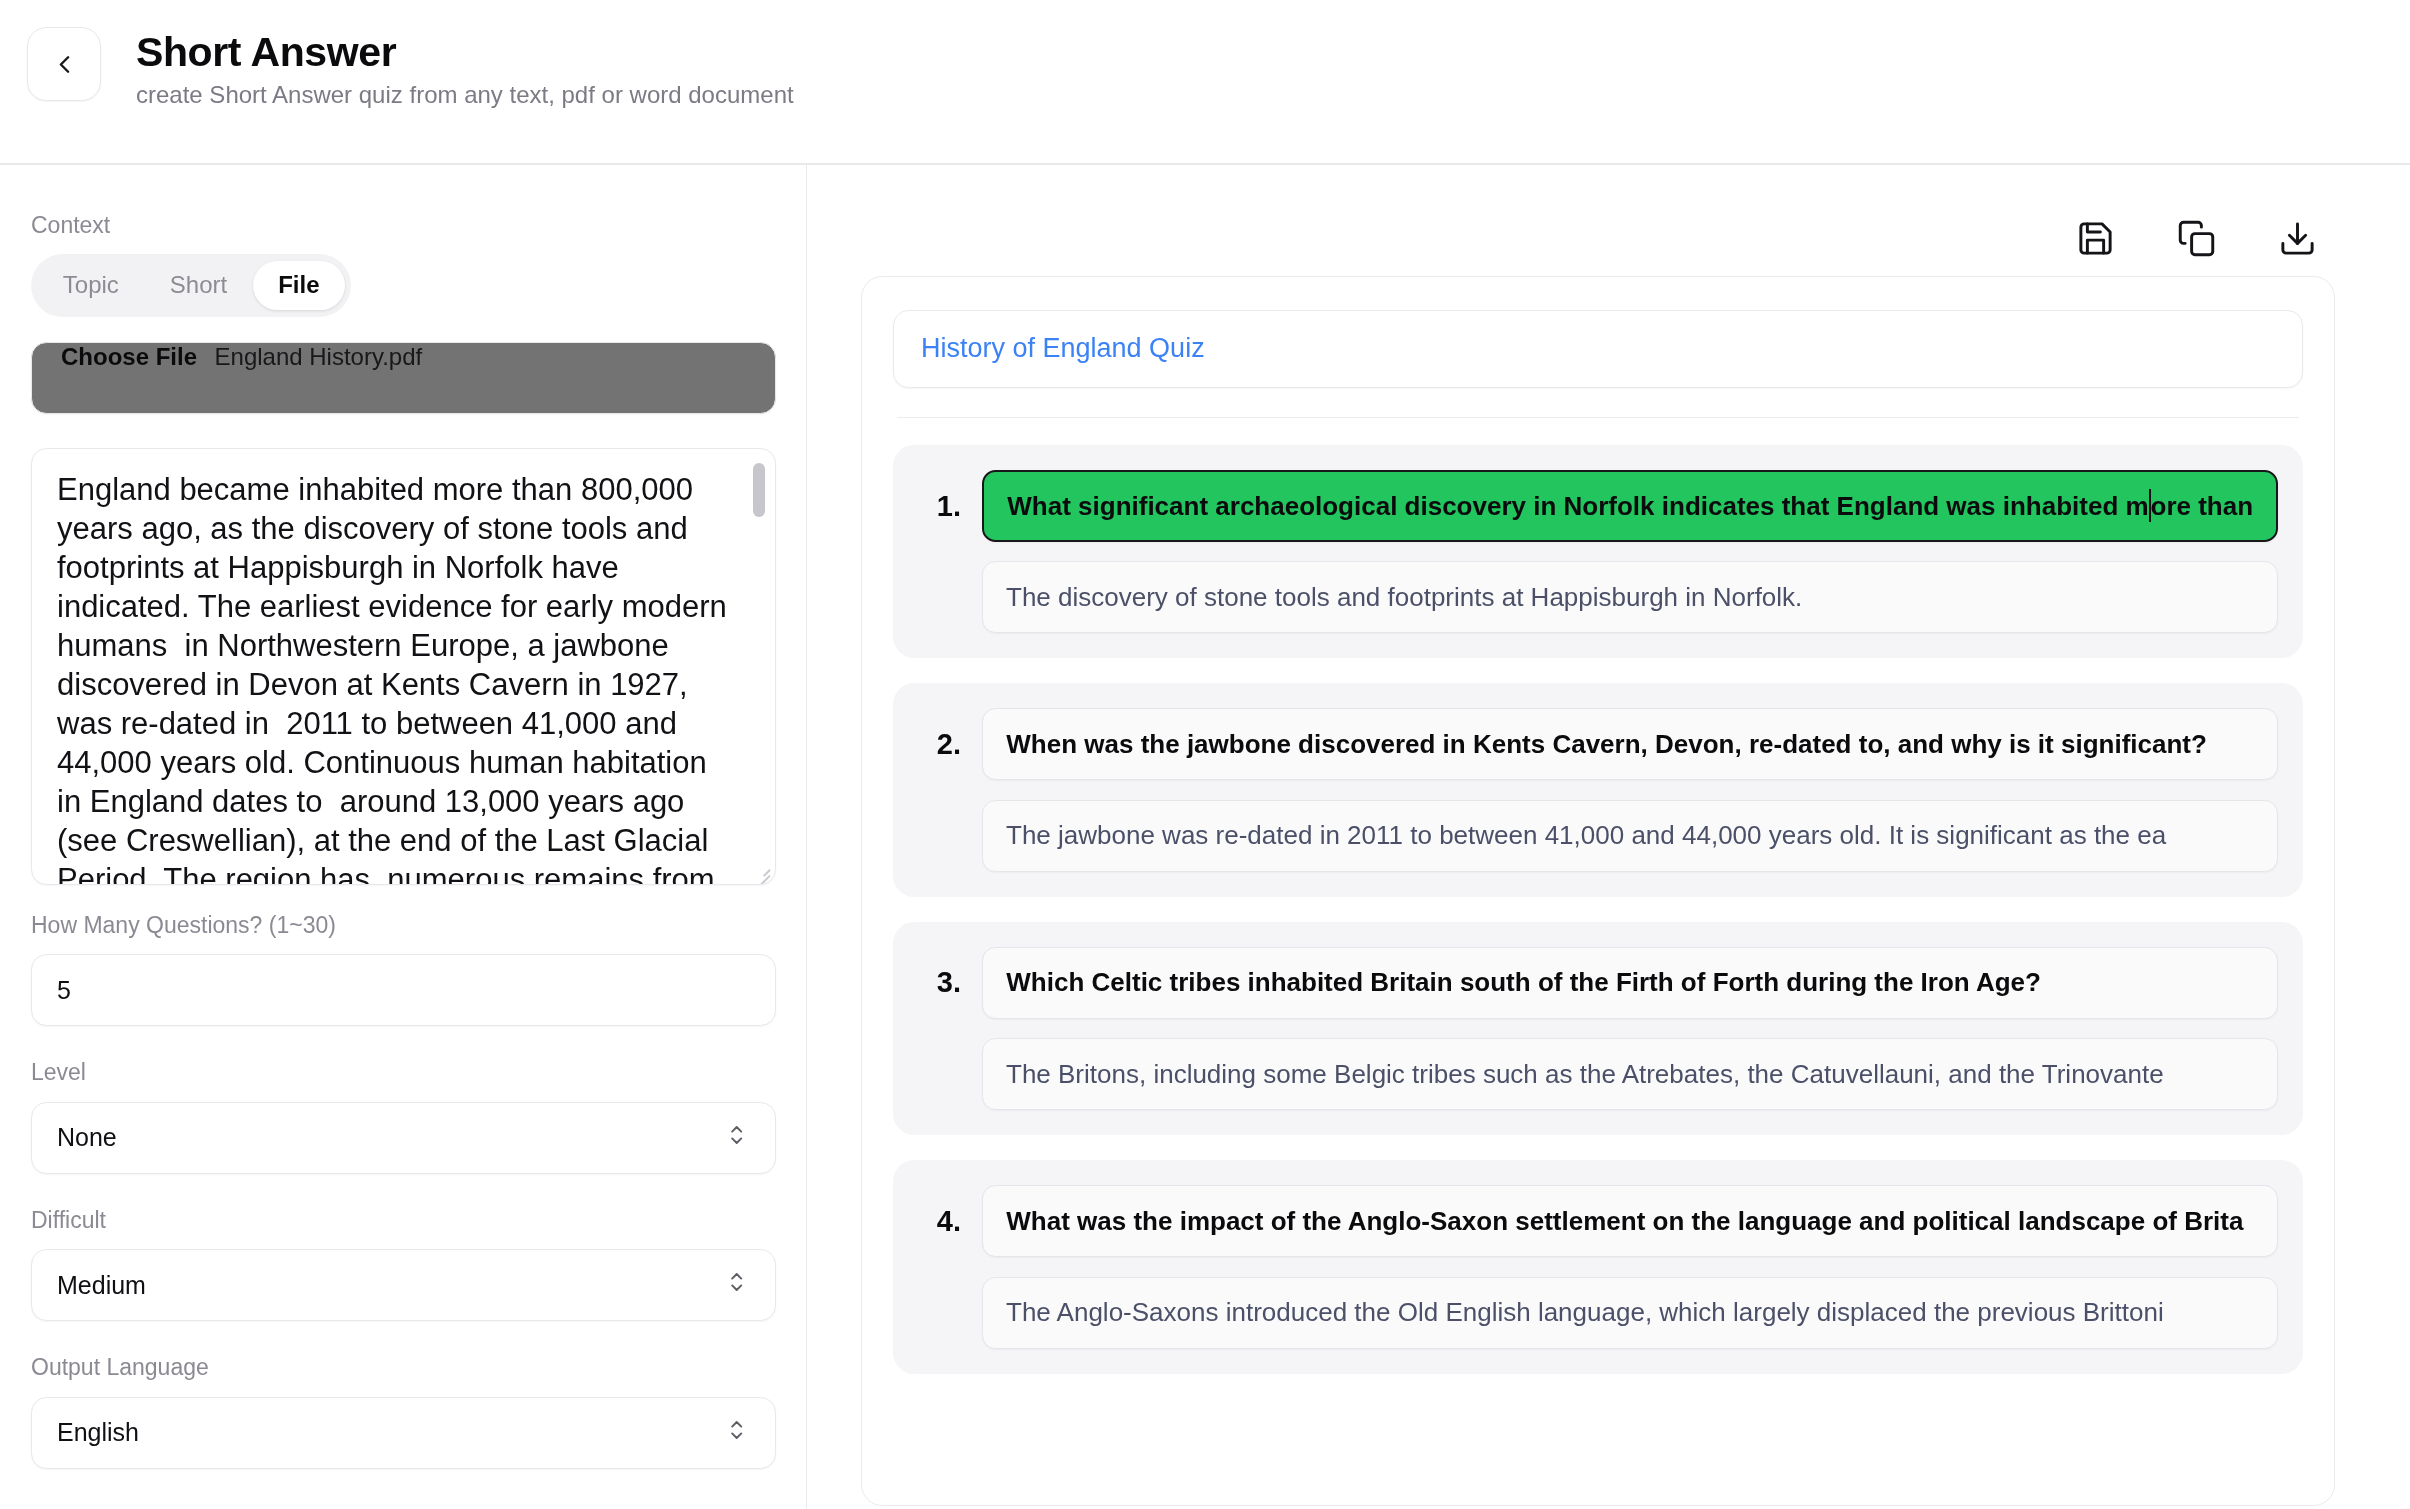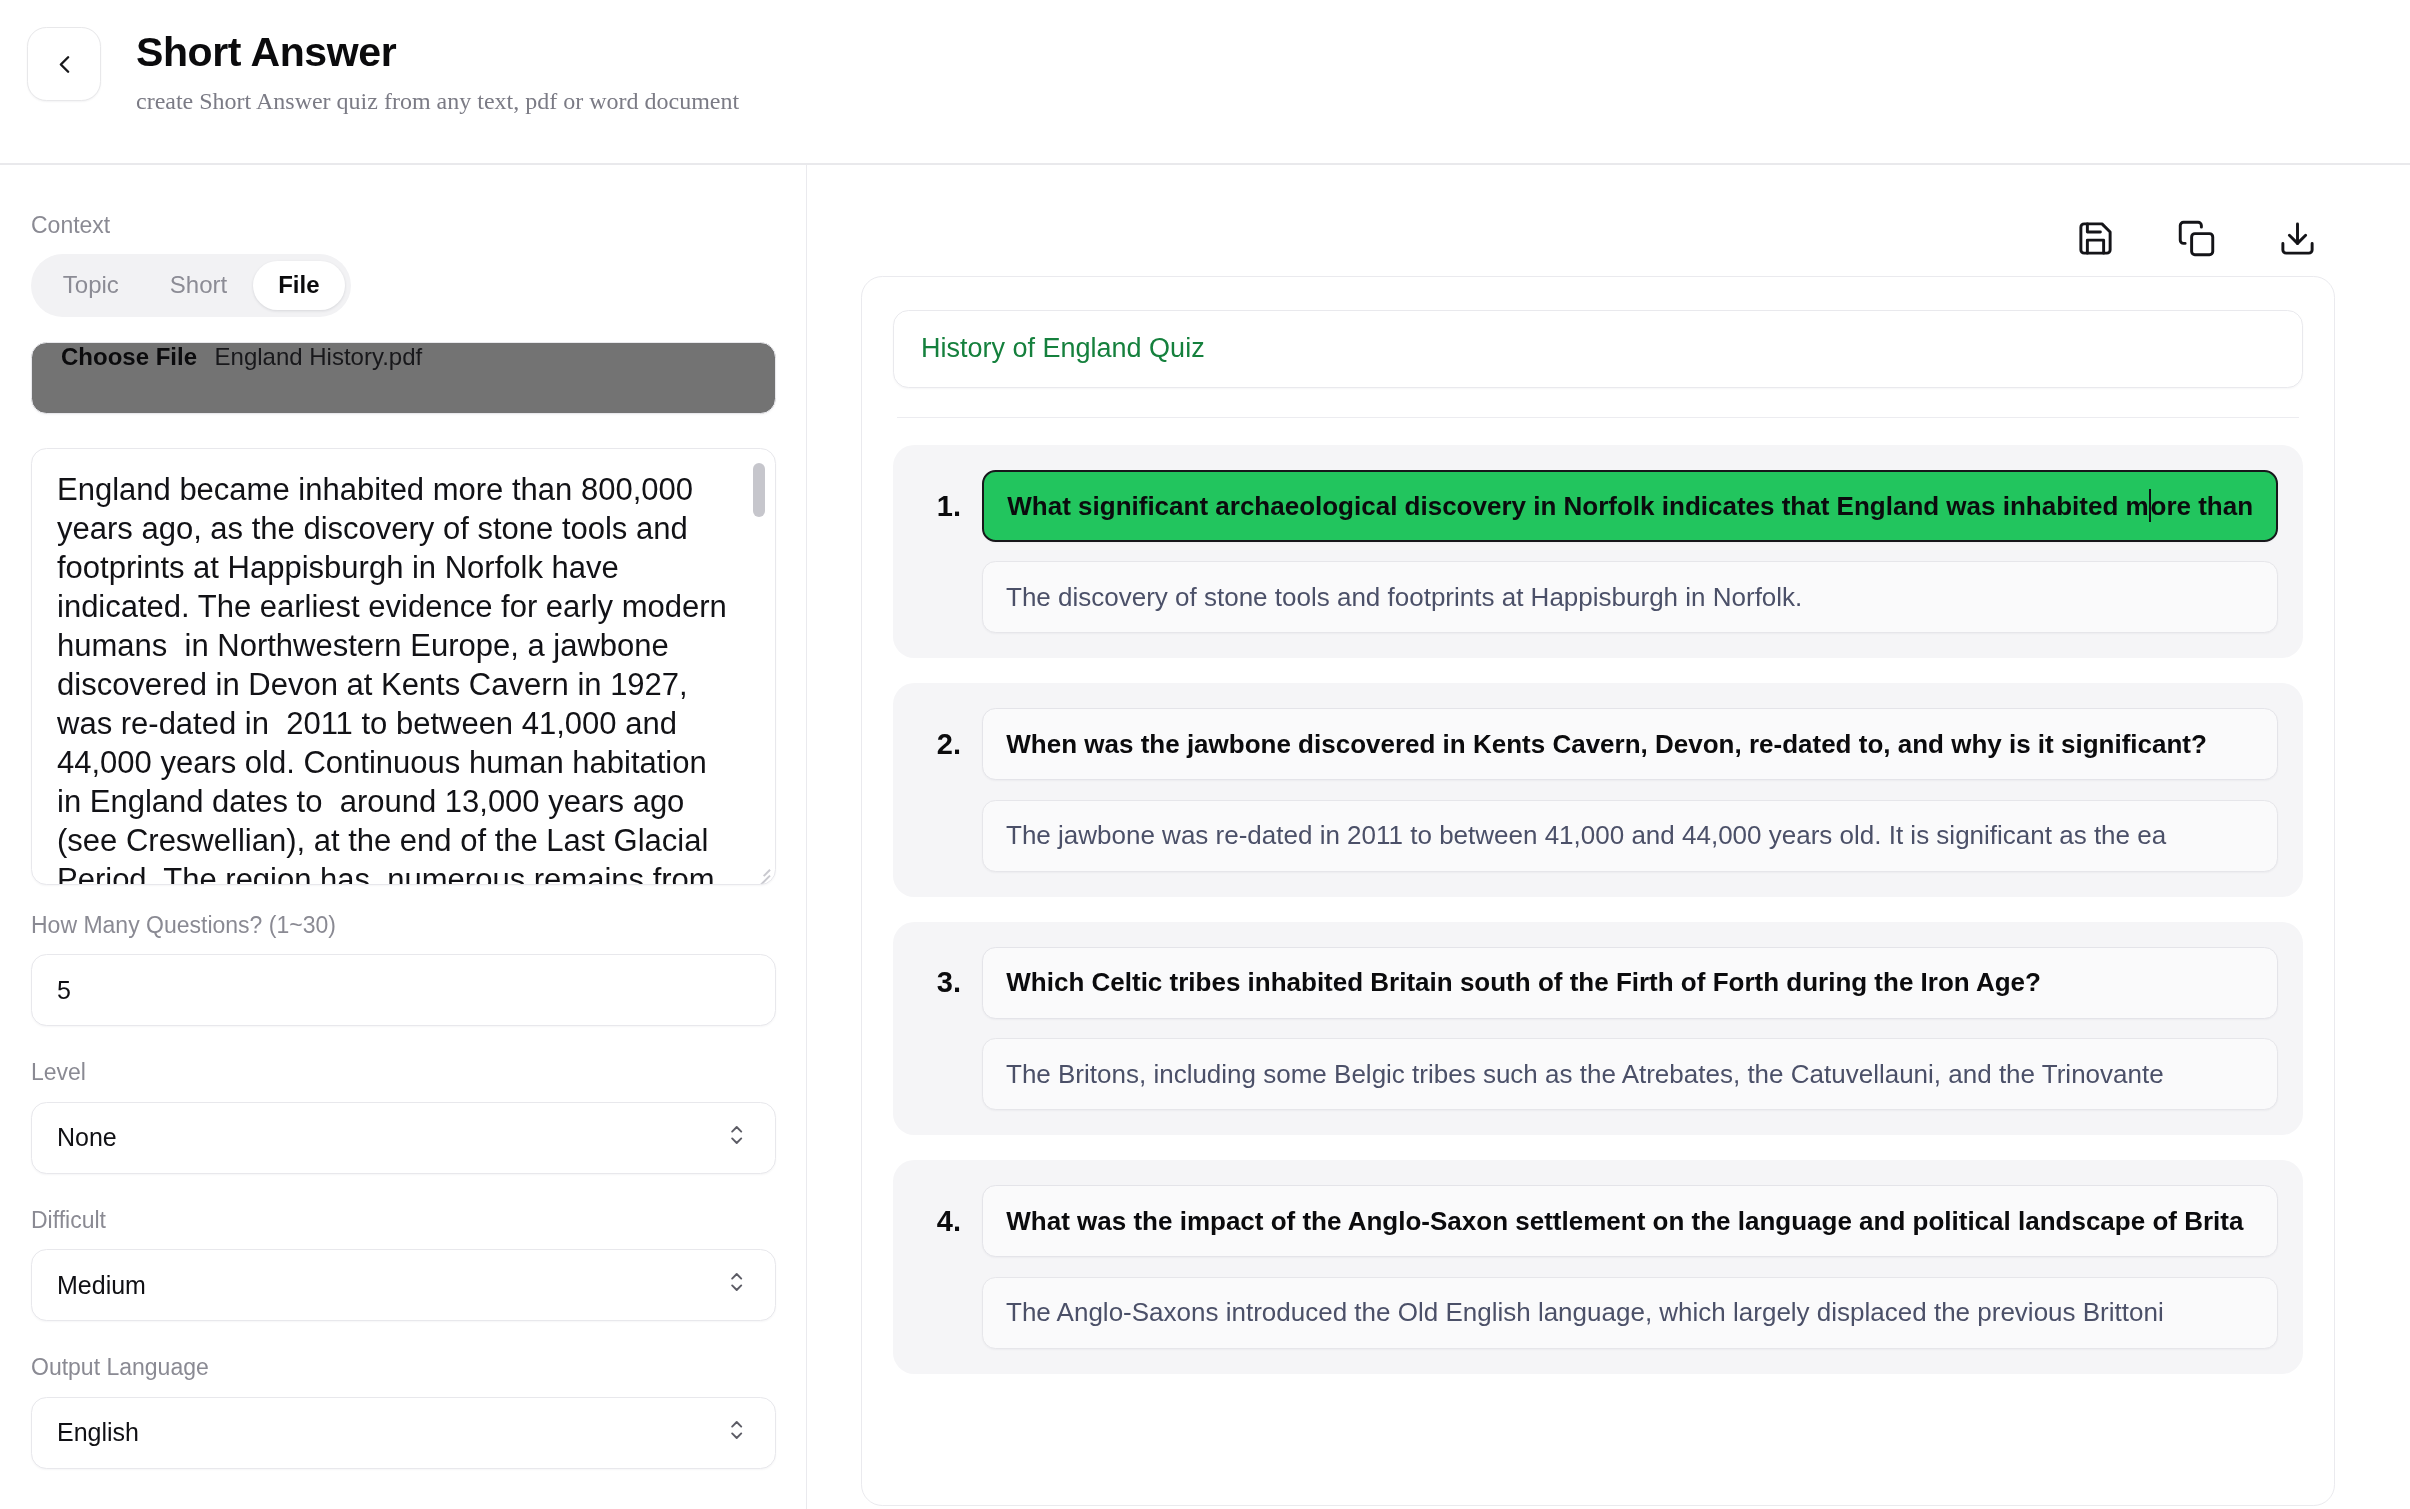--- a/index.html
+++ b/index.html
@@ -21,21 +21,21 @@
     box-shadow: 0 1px 1.9px rgba(16,24,40,.05);
     cursor: pointer; margin-top: 5.8px;
   }
   .back-btn svg { display: block; }
   .header-texts { margin-left: 35px; padding-top: 7.8px; }
   .page-title {
     font-size: 41px; font-weight: 700; color: #0b0b0d;
     letter-spacing: -0.4px; line-height: 1.15; margin: 0;
   }
   .page-subtitle {
-    font-size: 24px; color: #7b7b85; margin-top: 10px; line-height: 1.3; font-family: Liberation Serif, serif;
+    font-size: 24px; color: #7b7b85; margin-top: 3px; line-height: 1.3;
   }
   .header-divider { height: 1.5px; background: #e9e9ec; width: 2410px; margin: 0; }
 
   
   .body-wrap { display: flex; height: 1347px; }
 
   
   .left-panel {
     width: 807px; flex: 0 0 807px;
     padding: 47px 39px 0 31px;
@@ -112,21 +112,21 @@
   .tool-icon { width: 45px; height: 45px; display: flex; align-items: center; justify-content: center; cursor: pointer; }
 
   .quiz-card {
     border: 1.5px solid #eaeaee; border-radius: 21.3px;
     background: #fff; padding: 33px 31px 33px 31px;
     height: 1230px; overflow: hidden;
   }
   .quiz-title-input {
     width: 100%; height: 78px; border: 1.5px solid #e9e9ed; border-radius: 15.5px;
     background: #fff; display: flex; align-items: center; padding: 0 27px;
-    font-size: 27px; color: #15803d; box-shadow: 0 1px 1.9px rgba(16,24,40,.04);
+    font-size: 27px; color: #3b82f6; box-shadow: 0 1px 1.9px rgba(16,24,40,.04);
   }
   .title-divider { height: 1.5px; background: #ececf0; margin: 29px 3.9px 27px 3.9px; }
 
   .q-block {
     background: #f5f5f7; border-radius: 21.3px;
     padding: 25px 25px 25px 25px; margin-bottom: 25px;
     display: flex; flex-direction: column; gap: 19.4px;
   }
   .q-row { display: flex; align-items: center; gap: 21.3px; }
   .q-num { font-size: 29px; font-weight: 700; color: #0b0b0d; width: 43px; text-align: right; flex: 0 0 43px; }

